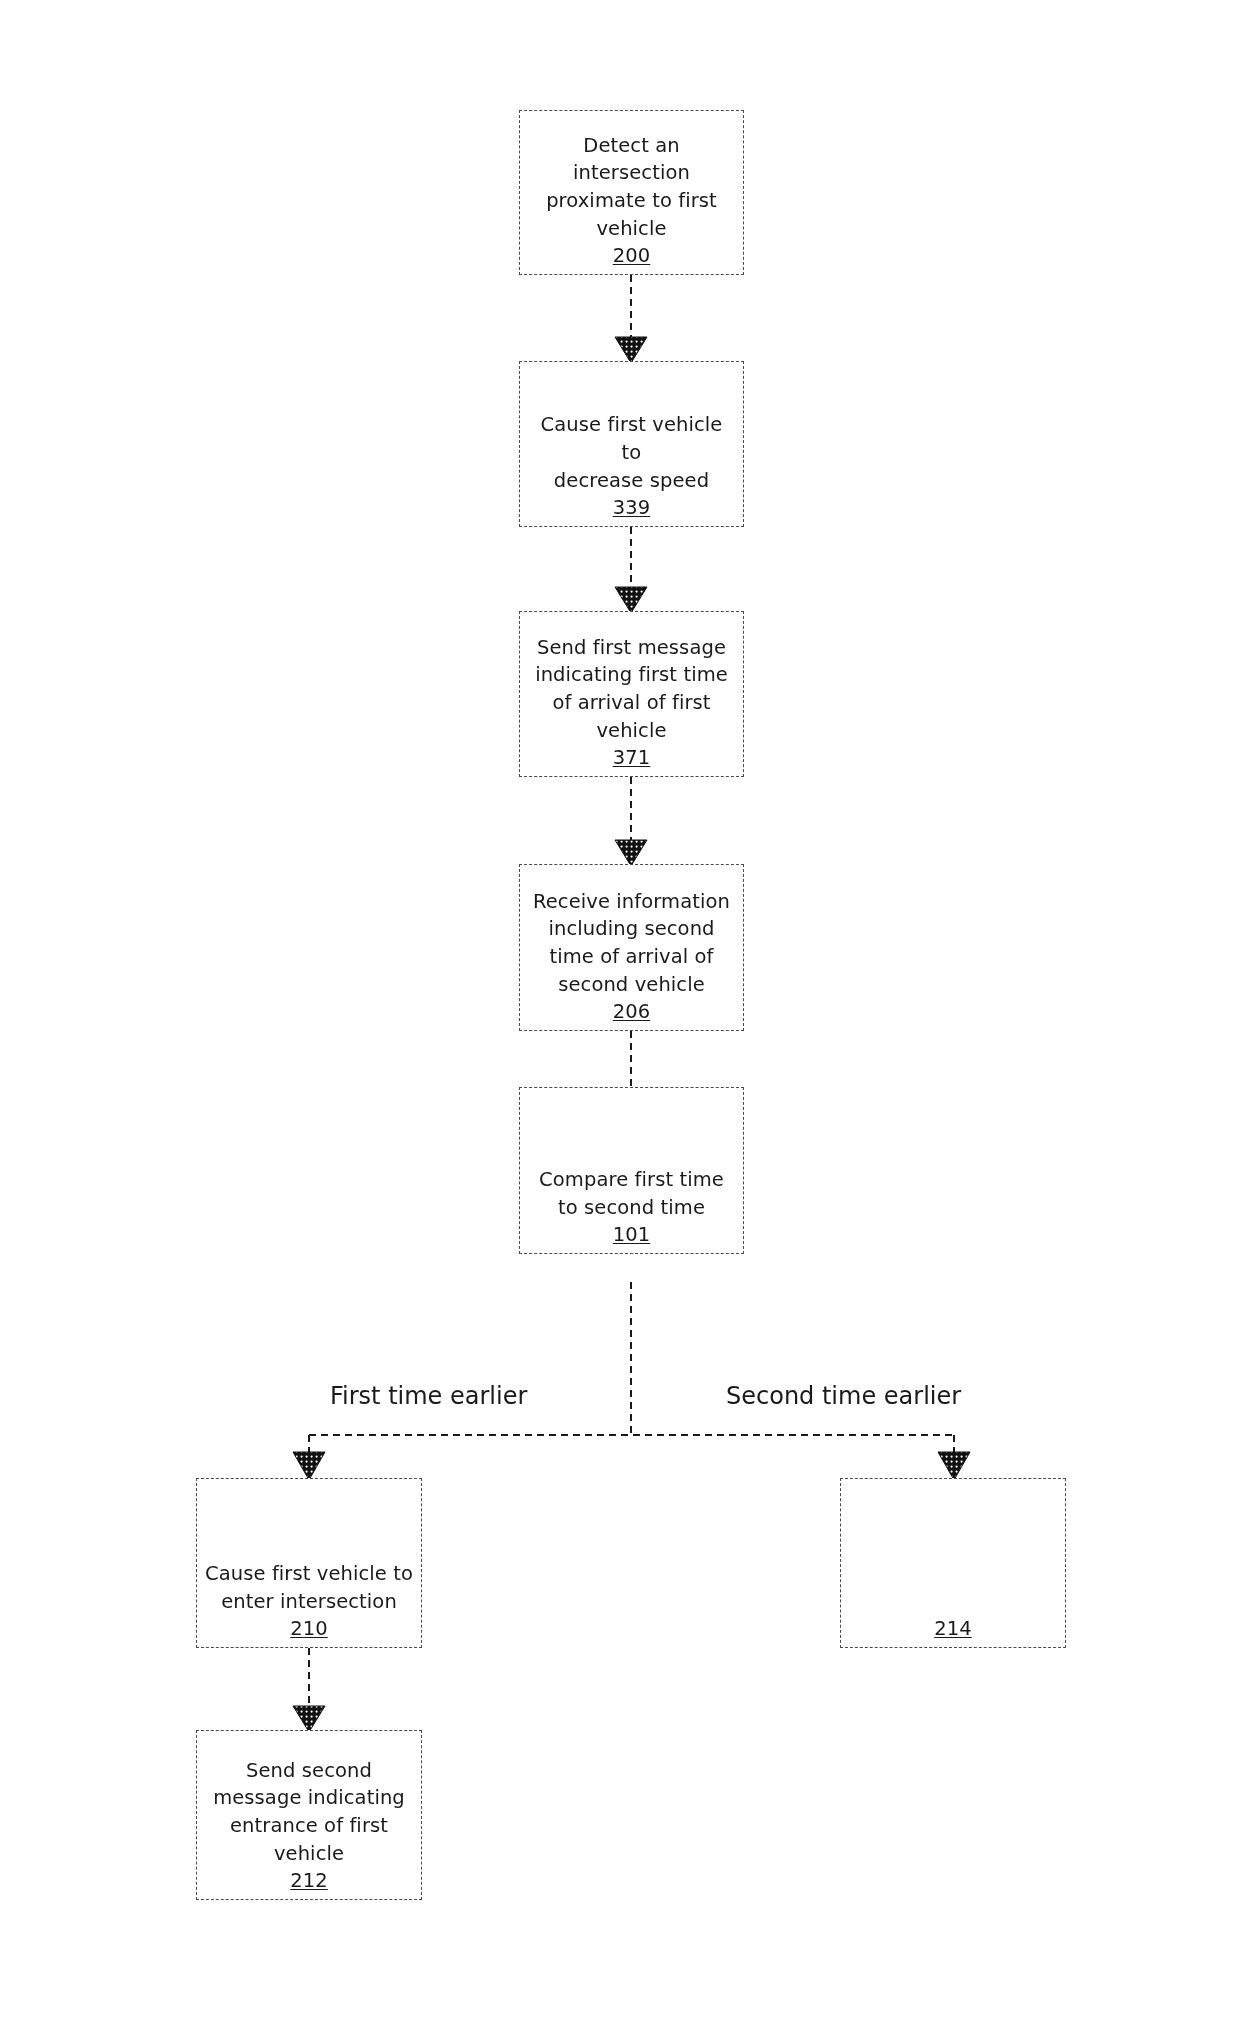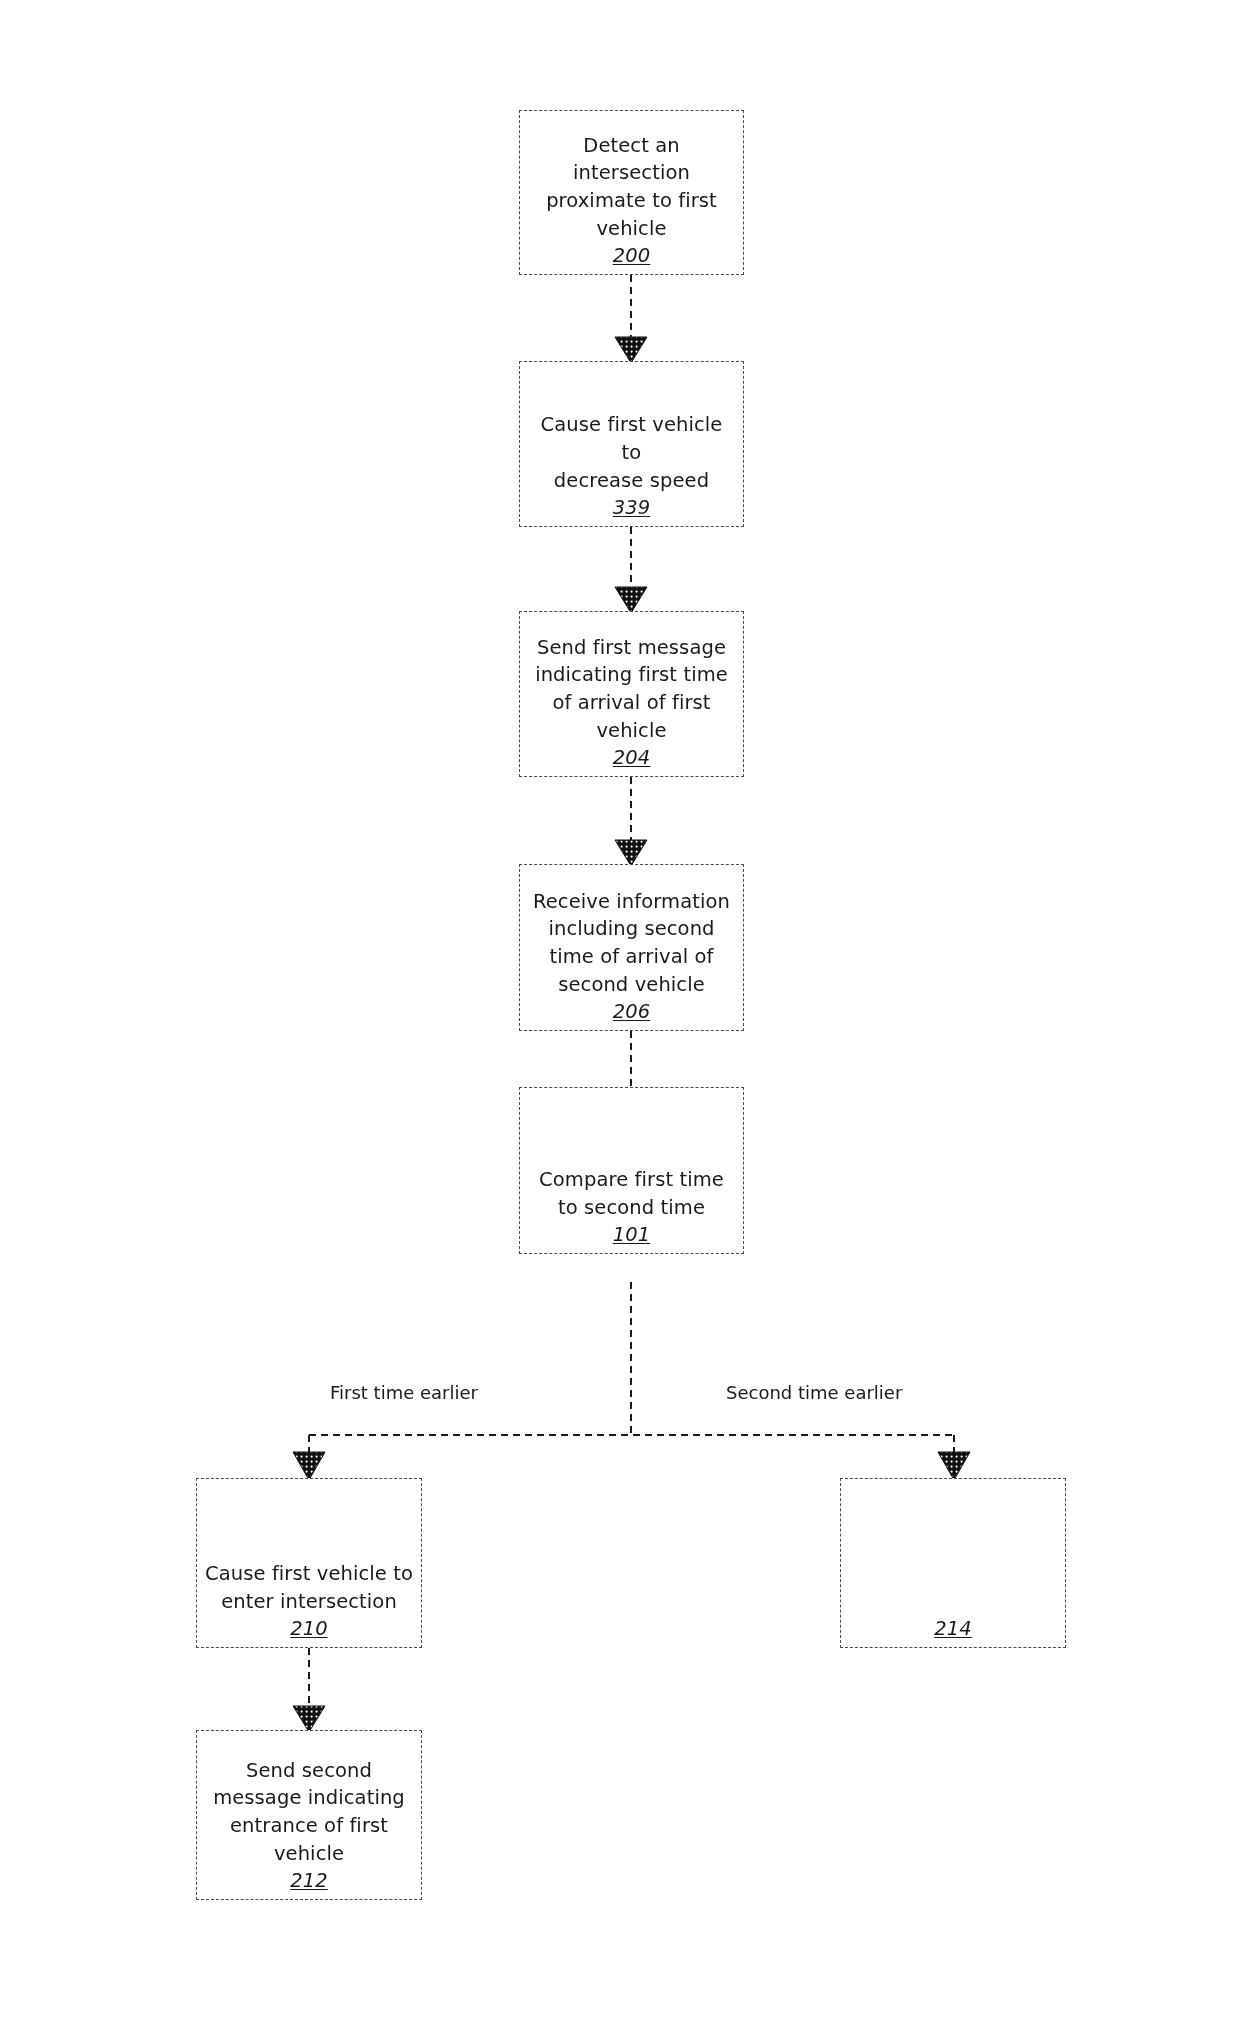--- a/index.html
+++ b/index.html
@@ -35,26 +35,25 @@
   }
   .node .node-text {
     display: block;
     white-space: pre-line;
   }
   .node .node-ref {
     display: block;
     text-decoration: underline;
     text-underline-offset: 2px;
     margin-top: 0px;
-    font-style: italic;
   }
   .edge-label {
     position: absolute;
     color: #1a1a1a;
-    font-size: 18px;
+    font-size: 24px;
     line-height: 1.3;
     white-space: nowrap;
   }
   svg.wires {
     position: absolute;
     left: 0;
     top: 0;
     width: 1240px;
     height: 2031px;
     pointer-events: none;
@@ -126,21 +125,21 @@
     <span class="node-text">Cause first vehicle to
 decrease speed</span>
     <span class="node-ref">339</span>
   </div>
 
   <div class="node" style="left:519px; top:611px; width:225px; height:166px;">
     <span class="node-text">Send first message
 indicating first time
 of arrival of first
 vehicle</span>
-    <span class="node-ref">204</span>
+    <span class="node-ref">371</span>
   </div>
 
   <div class="node" style="left:519px; top:864px; width:225px; height:167px;">
     <span class="node-text">Receive information
 including second
 time of arrival of
 second vehicle</span>
     <span class="node-ref">206</span>
   </div>
 

